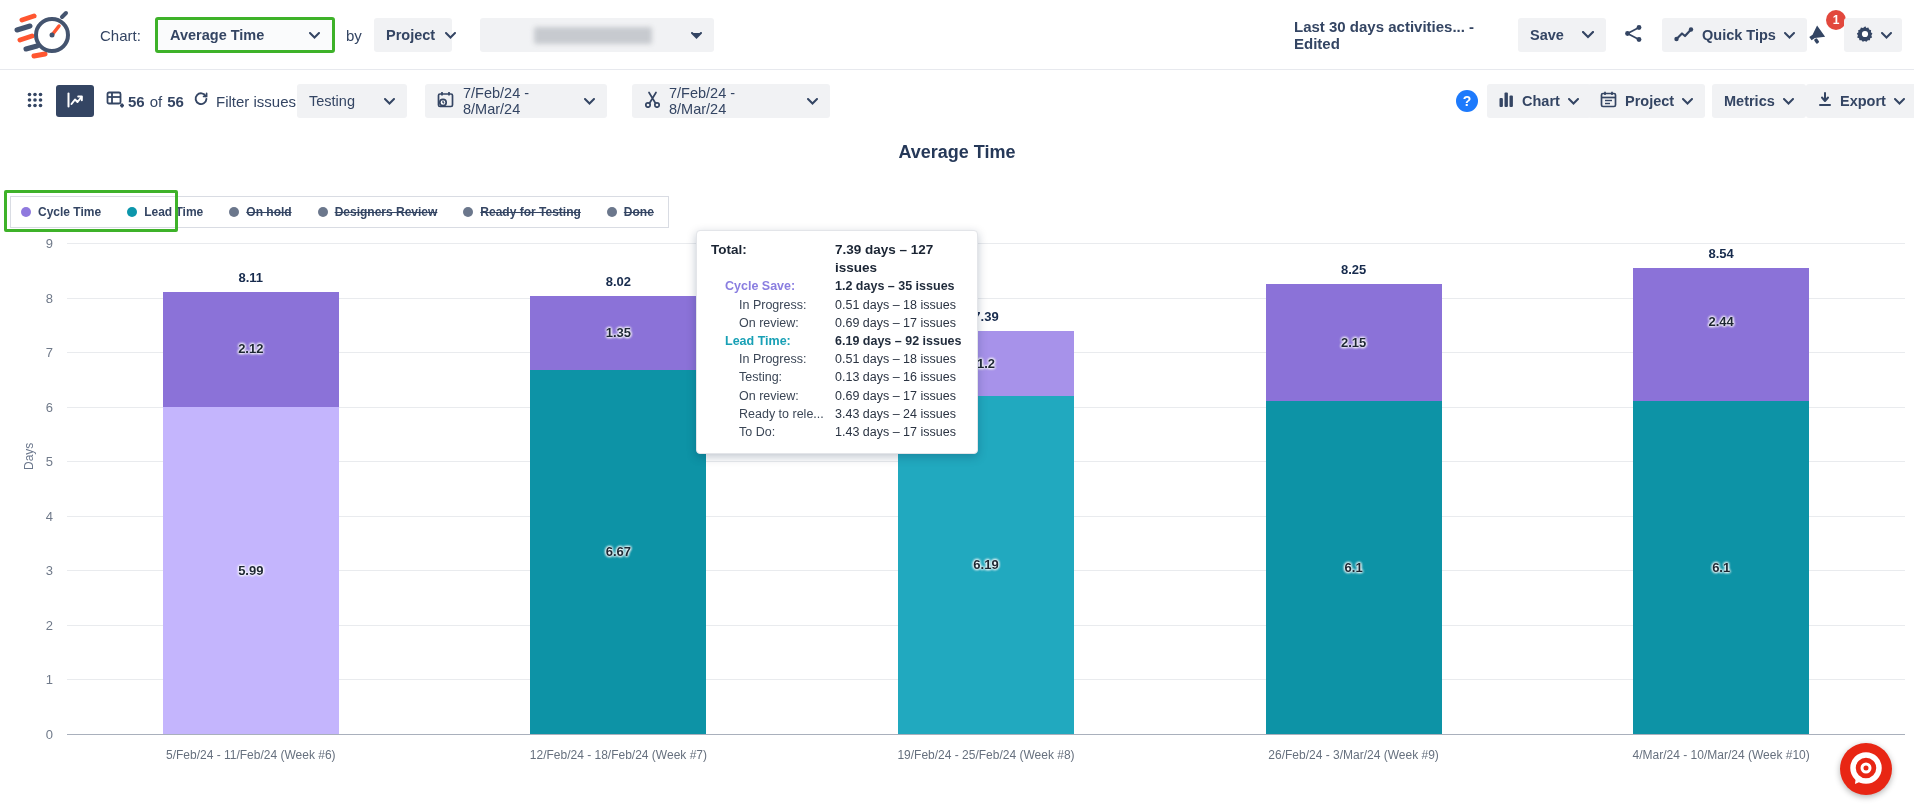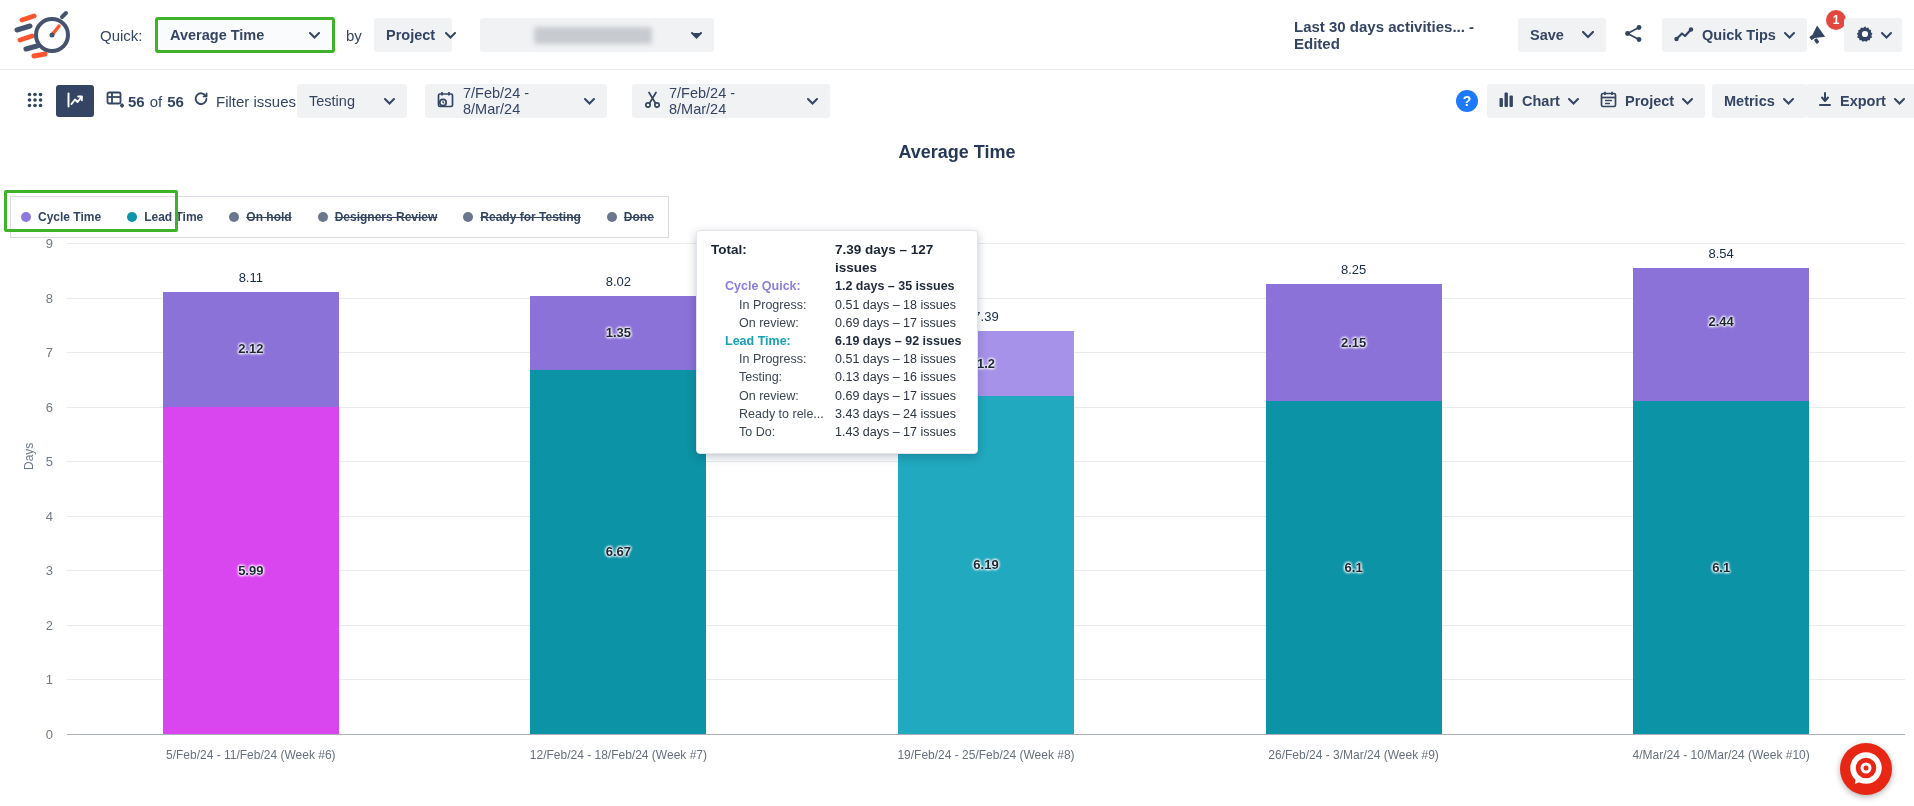--- a/index.html
+++ b/index.html
@@ -31,41 +31,41 @@
   .viewbtn { width:38px; height:32px; display:flex; align-items:center; justify-content:center;
              border-radius:3px; cursor:pointer; background:transparent; border:none; }
   .viewbtn.sel { background:#344563; }
   .counttxt { font-size:15px; color:#344563; }
   .help-circ { width:22px; height:22px; border-radius:50%; background:#1d7afc; color:#fff;
                font-size:14px; font-weight:700; display:flex; align-items:center; justify-content:center; cursor:pointer; }
 
   
   #chart-title { position:absolute; left:0; top:142px; width:1914px; text-align:center;
                  font-size:18px; font-weight:700; color:#253858; }
-  #legend-box { position:absolute; left:10px; top:196px; height:42px; display:inline-flex;
+  #legend-box { position:absolute; left:10px; top:196px; height:32px; display:inline-flex;
                 align-items:center; border:1px solid #d9dce3; background:#fff; padding:0 14px 0 10px; }
   .leg-item { display:inline-flex; align-items:center; gap:7px; margin-right:26px;
               font-size:12px; font-weight:700; color:#344563; cursor:pointer; white-space:nowrap; }
   .leg-item:last-child { margin-right:0; }
   .leg-dot { width:10px; height:10px; border-radius:50%; }
   .leg-item.off { text-decoration:line-through; }
   #legend-green { position:absolute; left:4px; top:190px; width:174px; height:42px;
                   border:3px solid #3eb229; border-radius:2px; pointer-events:none; }
 
   #plot { position:absolute; left:67px; top:243px; width:1838px; height:491px; }
   .gridline { position:absolute; left:0; width:100%; height:1px; background:#e9ebee; }
   .gridline.base { background:#a9b0bc; }
   .ytick { position:absolute; right:14px; width:30px; text-align:right; font-size:13px; color:#707a8a;
            transform:translateY(-7px); }
   #yaxis-label { position:absolute; left:22px; top:470px; font-size:12px; color:#6b778c;
                  transform:rotate(-90deg); transform-origin:left top; }
   .bar-seg { position:absolute; }
   .seg-label { position:absolute; width:100%; text-align:center; font-size:13px; font-weight:700; color:#1d2733;
                text-shadow:0 0 3px #fff,0 0 3px #fff,0 0 3px #fff,0 0 3px #fff; }
-  .total-label { position:absolute; text-align:center; font-size:13px; font-weight:400; color:#172b4d;
+  .total-label { position:absolute; text-align:center; font-size:13px; font-weight:700; color:#172b4d;
                  text-shadow:0 0 3px #fff,0 0 3px #fff; }
   .xlabel { position:absolute; top:505px; width:320px; text-align:center; font-size:12px; color:#66707e; }
 
   
   #tooltip { position:absolute; left:696px; top:230px; width:282px; background:#fff;
              border:1px solid #e3e5e9; border-radius:4px; box-shadow:0 3px 10px rgba(9,30,66,.25);
              padding:10px 14px 12px 14px; z-index:50; }
   .tt-row { display:flex; align-items:baseline; line-height:18.2px; font-size:12.5px; }
   .tt-label { width:124px; flex:none; color:#3b4656; }
   .tt-value { flex:1; color:#2a3342; }
@@ -96,21 +96,21 @@
           <line x1="20" y1="48" x2="31" y2="46" stroke="#ff5630" stroke-width="5"></line>
           <line x1="48" y1="9" x2="52" y2="5" stroke="#44546f" stroke-width="4"></line>
         </g>
         <circle cx="38" cy="27" r="16" fill="#fff" stroke="#44546f" stroke-width="4"></circle>
         <line x1="38" y1="27" x2="45" y2="18" stroke="#ff5630" stroke-width="3.5" stroke-linecap="round"></line>
         <circle cx="38" cy="27" r="2.5" fill="#44546f"></circle>
       </svg>
     </div>
 
     <div class="hrow" style="left:100px; top:18px; height:34px;">
-      <span class="lbl">Quick:</span>
+      <span class="lbl">Chart:</span>
     </div>
 
     <div class="select green-border hrow" style="left:155px; top:17px; width:180px; height:36px;">
       <span>Average Time</span>
       <span class="chev">
         <svg width="11" height="7" viewBox="0 0 11 7">
             <path d="M1 1l4.5 4.5L10 1" fill="none" stroke="#344563" stroke-width="2" stroke-linecap="round"></path>
           </svg>
       </span>
     </div>
@@ -413,21 +413,21 @@
       <div class="ytick" style="top: 218.222px; right: 1852px; left: auto;">5</div>
       <div class="gridline" style="top: 163.667px;"></div>
       <div class="ytick" style="top: 163.667px; right: 1852px; left: auto;">6</div>
       <div class="gridline" style="top: 109.111px;"></div>
       <div class="ytick" style="top: 109.111px; right: 1852px; left: auto;">7</div>
       <div class="gridline" style="top: 54.5556px;"></div>
       <div class="ytick" style="top: 54.5556px; right: 1852px; left: auto;">8</div>
       <div class="gridline" style="top: 0px;"></div>
       <div class="ytick" style="top: 0px; right: 1852px; left: auto;">9</div>
       <div style="position: absolute; left: 95.8px; bottom: 0px; width: 176px; height: 442.446px; z-index: 10;">
-        <div class="bar-seg" style="left: 0px; bottom: 0px; width: 100%; height: 326.788px; background: #d946ef;">
+        <div class="bar-seg" style="left: 0px; bottom: 0px; width: 100%; height: 326.788px; background: #c4b5fd;">
           <div class="seg-label" style="top: 155.394px;">5.99</div>
         </div>
         <div class="bar-seg" style="left: 0px; bottom: 326.788px; width: 100%; height: 115.658px; background: rgb(139, 114, 216);">
           <div class="seg-label" style="top: 49.8289px;">2.12</div>
         </div>
         <div class="total-label" style="left: 0px; width: 100%; bottom: 449.446px;">8.11</div>
       </div>
       <div class="xlabel" style="left: 23.8px;">5/Feb/24 - 11/Feb/24 (Week #6)</div>
       <div style="position: absolute; left: 463.4px; bottom: 0px; width: 176px; height: 437.536px; z-index: 10;">
         <div class="bar-seg" style="left: 0px; bottom: 0px; width: 100%; height: 363.886px; background: rgb(13, 147, 166);">
@@ -470,21 +470,21 @@
       </div>
       <div class="xlabel" style="left: 1494.2px;">4/Mar/24 - 10/Mar/24 (Week #10)</div>
     </div>
 
   <div id="tooltip">
       <div class="tt-row total">
         <div class="tt-label">Total:</div>
         <div class="tt-value">7.39 days – 127 issues</div>
       </div>
       <div class="tt-row cycle">
-        <div class="tt-label ind1">Cycle Quick:</div>
+        <div class="tt-label ind1">Cycle Save:</div>
         <div class="tt-value">1.2 days – 35 issues</div>
       </div>
       <div class="tt-row plain">
         <div class="tt-label ind2">In Progress:</div>
         <div class="tt-value">0.51 days – 18 issues</div>
       </div>
       <div class="tt-row plain">
         <div class="tt-label ind2">On review:</div>
         <div class="tt-value">0.69 days – 17 issues</div>
       </div>

